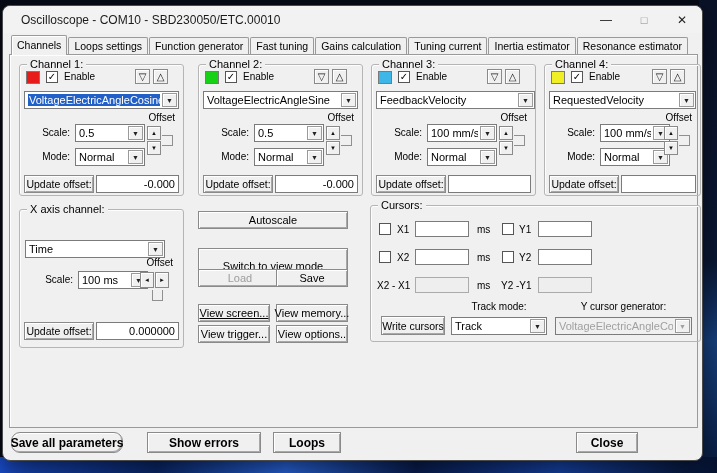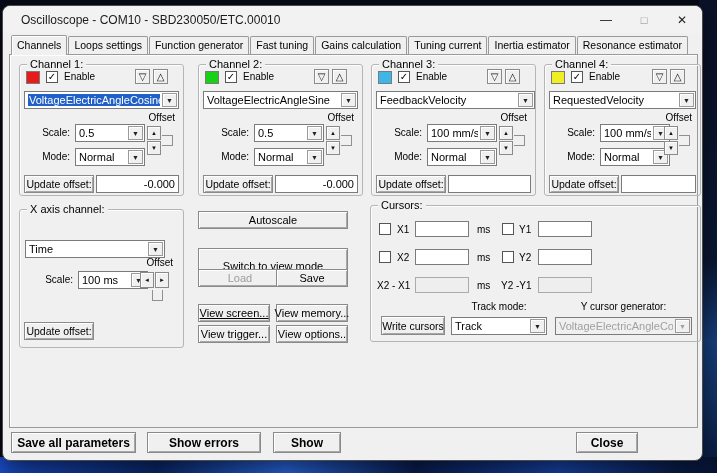--- a/index.html
+++ b/index.html
@@ -18,21 +18,21 @@
 
   .titlebar { position:absolute; left:0; top:0; right:0; height:27px; background:#f2f2f2;
     border-radius:8px 8px 0 0; }
   .title { position:absolute; left:18px; top:7px; font-size:12px; color:#1b1b1b; white-space:nowrap; }
   .wc { position:absolute; right:1px; top:0; height:27px; display:flex; }
   .wc .wbtn { width:38px; height:27px; display:flex; align-items:center; justify-content:center;
     font-size:12px; color:#222; background:transparent; border:none; }
   .wc .wbtn.max { color:#8a8a8a; font-size:11px; }
   .wc .wbtn.close { border-radius:0 8px 0 0; }
 
-  .tabs { position:absolute; left:8px; top:29px; height:20px; display:flex; align-items:center; }
+  .tabs { position:absolute; left:8px; top:29px; height:20px; display:flex; align-items:flex-end; }
   .tab { height:18px; line-height:17px; padding:0 5px; font-size:10.5px; white-space:nowrap;
     border:1px solid #9a9a9a; border-bottom:none; border-radius:2px 2px 0 0;
     background:#f0f0f0; margin-right:1px; color:#000; }
   .tab.active { height:20px; line-height:19px; box-shadow:inset 1px 1px 0 #fff; position:relative; z-index:3; }
 
   .content { position:absolute; left:6px; top:48px; width:689px; height:374px;
     background:#f0f0f0; border:1px solid #9a9a9a; box-shadow:inset 1px 1px 0 #fdfdfd; }
 
   .gbox { position:absolute; border:1px solid #b5b5b5; border-radius:3px;
     box-shadow:inset 1px 1px 0 #fdfdfd; }
@@ -239,20 +239,21 @@
         <span class="lbl" style="left:5px;width:48px;top:64px;text-align:right;">Scale:</span>
         <div class="combo" style="left:58px;width:70px;top:61px;">
           <span class="ctext">100 ms</span>
           <span class="carrow">▼</span>
         </div>
         <span class="lbl" style="right:10px;top:47px;">Offset</span>
         <button class="sbtn" style="right:29px;top:62px;height:16px;">◄</button>
         <button class="sbtn" style="right:14px;top:62px;height:16px;">►</button>
         <span class="conn open-top" style="right:20px;top:80px;"></span>
         <button class="btn" style="left:4px;top:112px;width:70px;height:18px;font-size:10.5px;">Update offset:</button>
+        <div class="field right" style="left:76px;right:4px;top:112px;">0.000000</div>
       </div>
 
       <button class="btn" style="left:188px;top:156px;width:150px;height:18px;">Autoscale</button>
       <button class="btn" style="left:188px;top:193px;width:150px;height:36px;">Switch to view mode</button>
       <button class="btn disabled" style="left:188px;top:214px;width:84px;height:18px;">Load</button>
       <button class="btn" style="left:266px;top:214px;width:72px;height:18px;">Save</button>
       <button class="btn" style="left:188px;top:249px;width:72px;height:18px;text-decoration:underline;">View screen...</button>
       <button class="btn" style="left:266px;top:249px;width:72px;height:18px;">View memory...</button>
       <button class="btn" style="left:188px;top:270px;width:72px;height:18px;">View trigger...</button>
       <button class="btn" style="left:266px;top:270px;width:72px;height:18px;">View options..</button>
@@ -291,19 +292,19 @@
           <span class="carrow">▼</span>
         </div>
         <div class="combo disabled" style="left:184px;top:111px;width:137px;">
           <span class="ctext">VoltageElectricAngleCosine</span>
           <span class="carrow">▼</span>
         </div>
       </div>
 
     </div>
 
-    <button class="btn bold footer-btn" style="left:8px;width:125px;">Save all parameters</button>
+    <button class="btn bold footer-btn" style="left:8px;width:112px;border-radius:9px;">Save all parameters</button>
     <button class="btn bold footer-btn" style="left:144px;width:114px;">Show errors</button>
-    <button class="btn bold footer-btn" style="left:270px;width:68px;">Show</button>
+    <button class="btn bold footer-btn" style="left:270px;width:68px;">Loops</button>
     <button class="btn bold footer-btn" style="left:573px;width:62px;">Close</button>
 
   </div>
 </div>
 
 </body></html>

